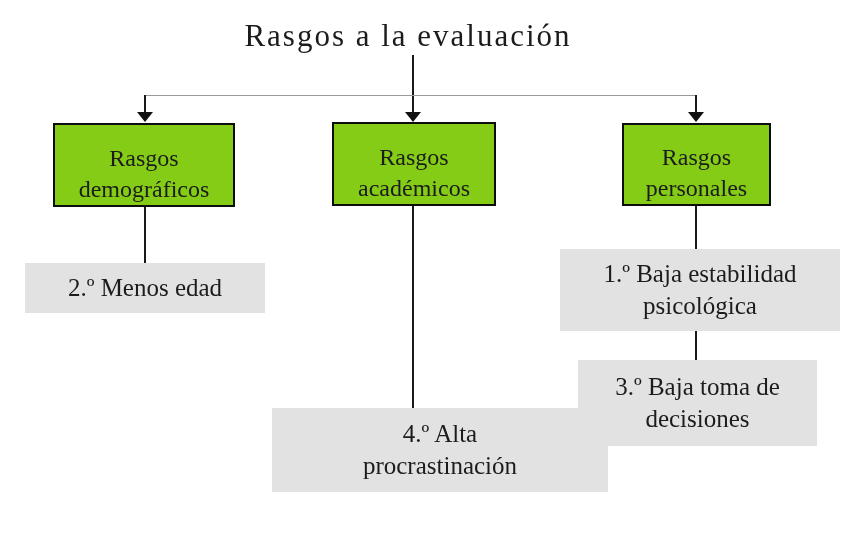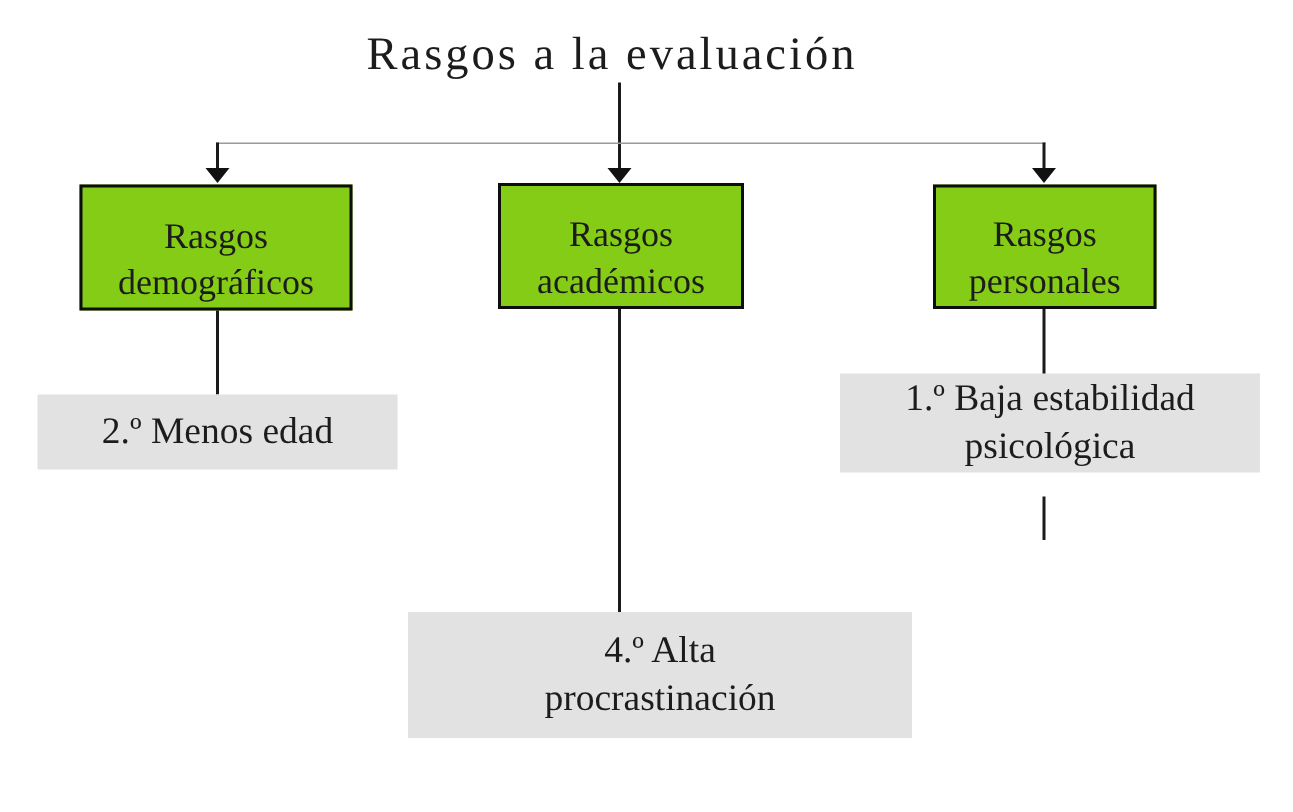--- a/index.html
+++ b/index.html
@@ -88,21 +88,21 @@
   .box-personales   { left: 622px; top: 123px; width: 149px; height: 83px; }
 
   
   .drop-demograficos  { left: 144px; top: 207px; height: 56px; }
   .drop-academicos    { left: 412px; top: 206px; height: 202px; }
   .drop-personales    { left: 695px; top: 206px; height: 44px; }
   .drop-personales-2  { left: 695px; top: 331px; height: 29px; }
 
   
   .res-menos-edad       { left: 25px;  top: 263px; width: 240px; height: 50px; }
-  .res-estabilidad      { left: 560px; top: 249px; width: 280px; height: 66px; }
+  .res-estabilidad      { left: 560px; top: 249px; width: 280px; height: 82px; }
   .res-decisiones       { left: 578px; top: 360px; width: 239px; height: 86px; }
   .res-procrastinacion  { left: 272px; top: 408px; width: 336px; height: 84px; }
 </style>
 </head>
 <body>
 
 <div class="canvas">
 
   <div class="title">Rasgos a la evaluación</div>
 
@@ -136,14 +136,18 @@
     <span class="multiline">2.º Menos edad</span>
   </div>
   <div class="res-box res-procrastinacion">
     <span class="multiline">4.º Alta
 procrastinación</span>
   </div>
   <div class="res-box res-estabilidad">
     <span class="multiline">1.º Baja estabilidad
 psicológica</span>
   </div>
+  <div class="res-box res-decisiones">
+    <span class="multiline">3.º Baja toma de
+decisiones</span>
+  </div>
 
 </div>
 
 </body></html>

